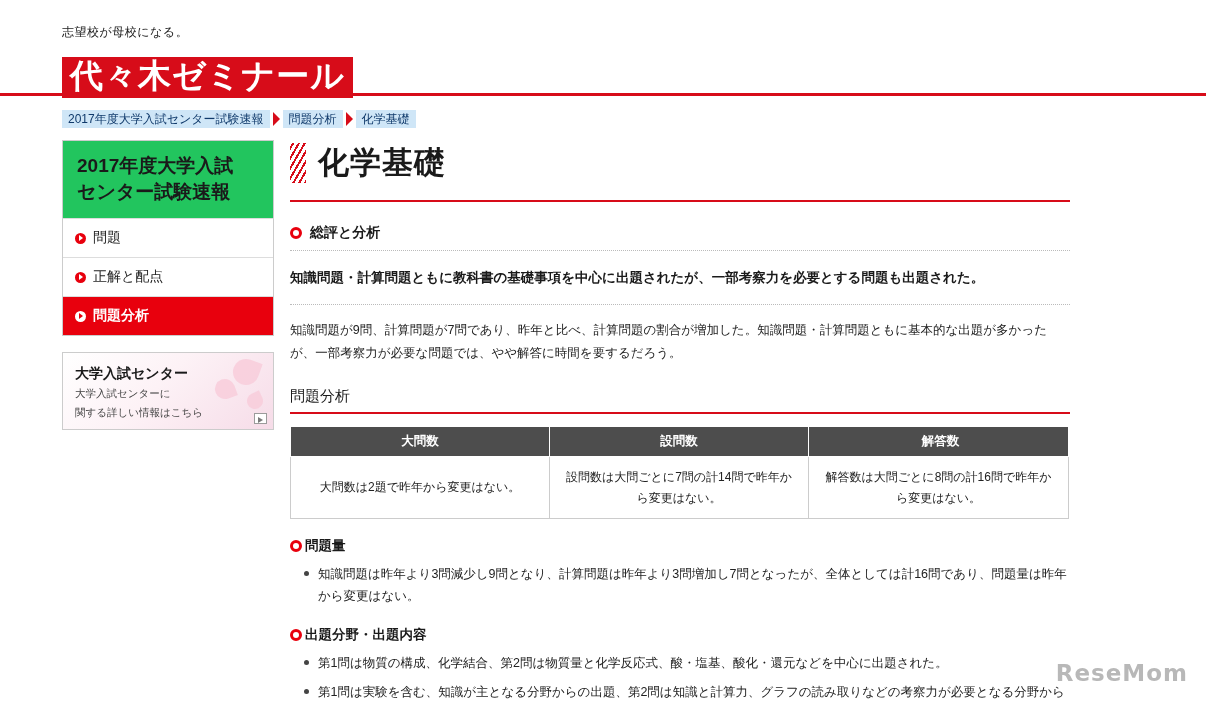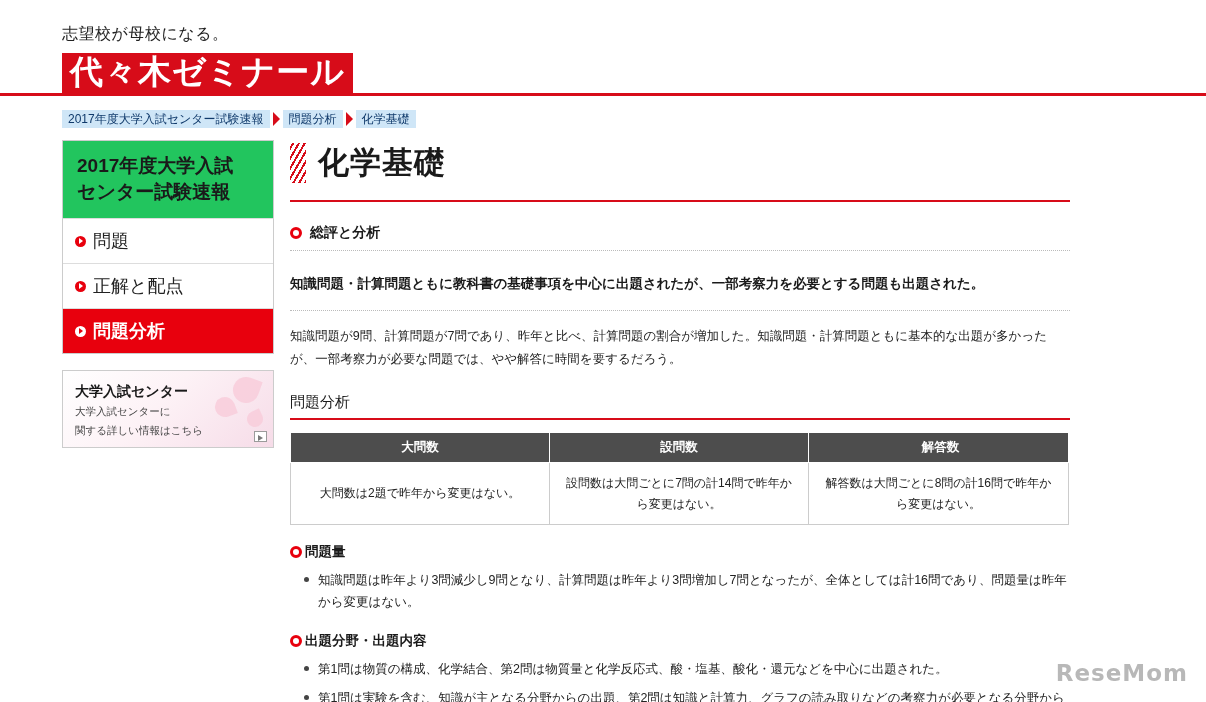--- a/index.html
+++ b/index.html
@@ -21,24 +21,24 @@
     position: relative;
     height: 96px;
     border-bottom: 3px solid #d70c19;
     background: #fff;
   }
   .logo-wrap {
     position: absolute;
     left: 62px; top: 24px;
   }
   .logo-tag {
-    font-size: 16px;
+    font-size: 12px;
     color: #222;
     letter-spacing: 0.5px;
-    margin-bottom: 8px;
+    margin-bottom: 16px;
   }
   .logo-mark {
     display: inline-block;
     background: #d70c19;
     color: #ffffff;
     font-size: 33px;
     font-weight: bold;
     letter-spacing: 1px;
     padding: 2px 8px 4px 8px;
     line-height: 1.05;
@@ -89,21 +89,21 @@
     color: #1a1a1a;
     line-height: 1.35;
     background: #22c55e;
   }
   .side-nav { border: 1px solid #cccccc; border-top: 1px solid #dddddd; }
   .side-item {
     display: flex;
     align-items: center;
     gap: 7px;
     padding: 10px 12px;
-    font-size: 18px;
+    font-size: 14px;
     color: #222;
     border-bottom: 1px solid #dddddd;
     background: #ffffff;
     cursor: pointer;
   }
   .side-item:last-child { border-bottom: none; }
   .side-item.active {
     background: #e8000d;
     color: #ffffff;
     font-weight: bold;
@@ -209,21 +209,21 @@
   .sec-head-text {
     font-size: 14px;
     font-weight: bold;
     color: #1a1a1a;
   }
   .rule-dotted {
     margin-top: 8px;
     border-top: 1px dotted #bbbbbb;
   }
   .lead {
-    margin-top: 22px;
+    margin-top: 16px;
     font-size: 13.5px;
     font-weight: bold;
     color: #1a1a1a;
     line-height: 1.7;
   }
   .body-text {
     margin-top: 14px;
     font-size: 12.5px;
     color: #222;
     line-height: 1.85;

